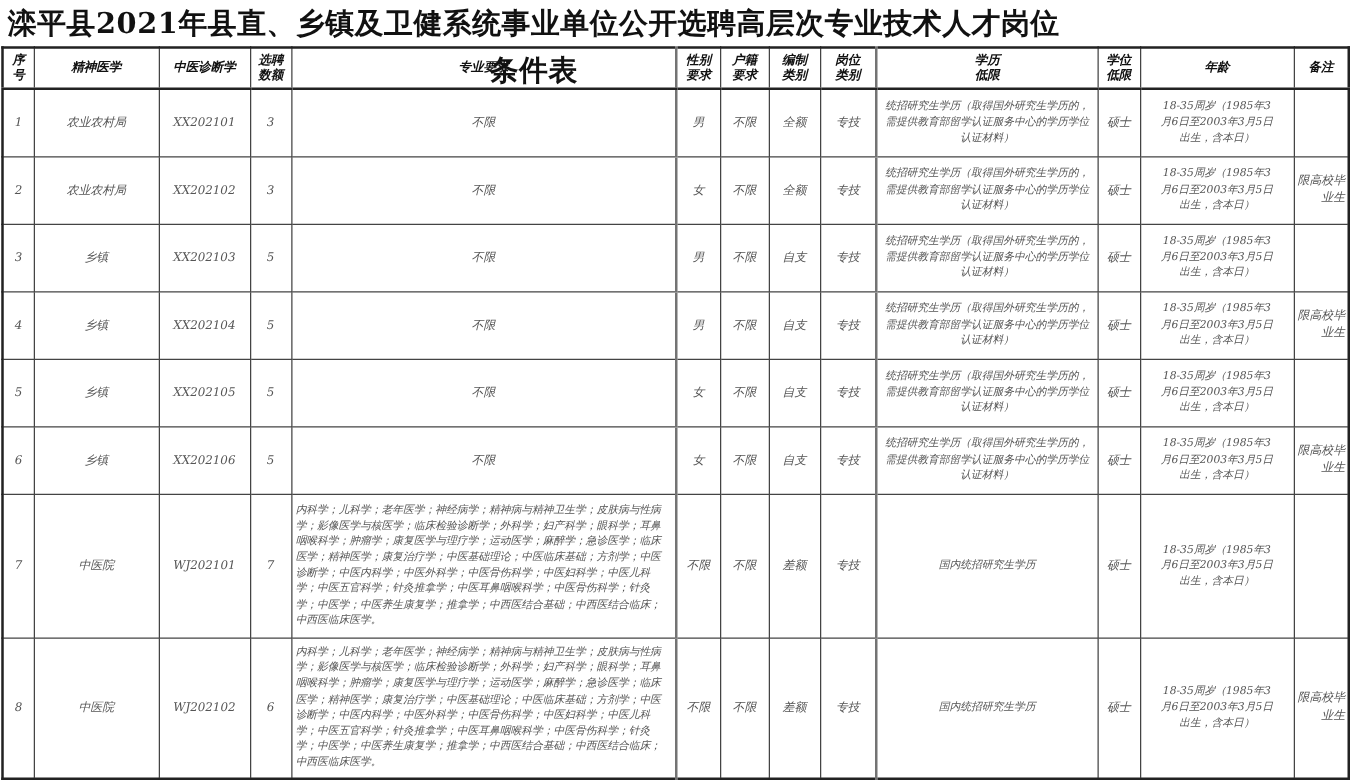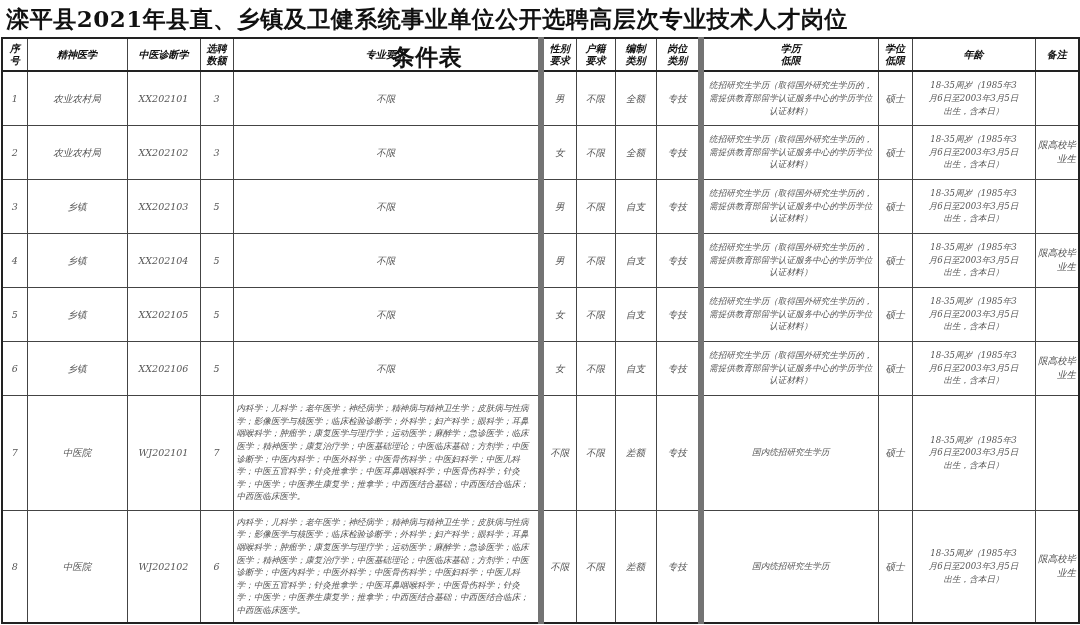--- a/index.html
+++ b/index.html
@@ -16,21 +16,21 @@
            overflow:hidden; line-height:13px; }
   th { font-size:10px; color:#111; font-weight:bold; height:31px; line-height:12px;
        font-family:"DejaVu Sans","Liberation Sans",sans-serif; border-bottom:2px solid #222; }
   tr.r { height:54px; }
   tr.tall1 { height:115px; }
   tr.tall2 { height:113px; }
   td.major-long { text-align:left; font-size:8.6px; line-height:12.6px; padding:1px 3px; color:#555; }
   td.edu { font-size:8.6px; line-height:12.6px; padding:0 4px; }
   td.age { font-size:8.6px; line-height:12.6px; padding:0 14px; }
   td.note { font-size:9.5px; line-height:14px;text-align:right; }
-  .thickL { border-left:6px solid #737373; }
+  .thickL { border-left:2px solid #737373; }
 </style>
 </head>
 <body>
 
 <div class="title">滦平县2021年县直、乡镇及卫健系统事业单位公开选聘高层次专业技术人才岗位条件表</div>
 
 <table>
   <colgroup>
     <col style="width:25px">
       <col style="width:100px">

